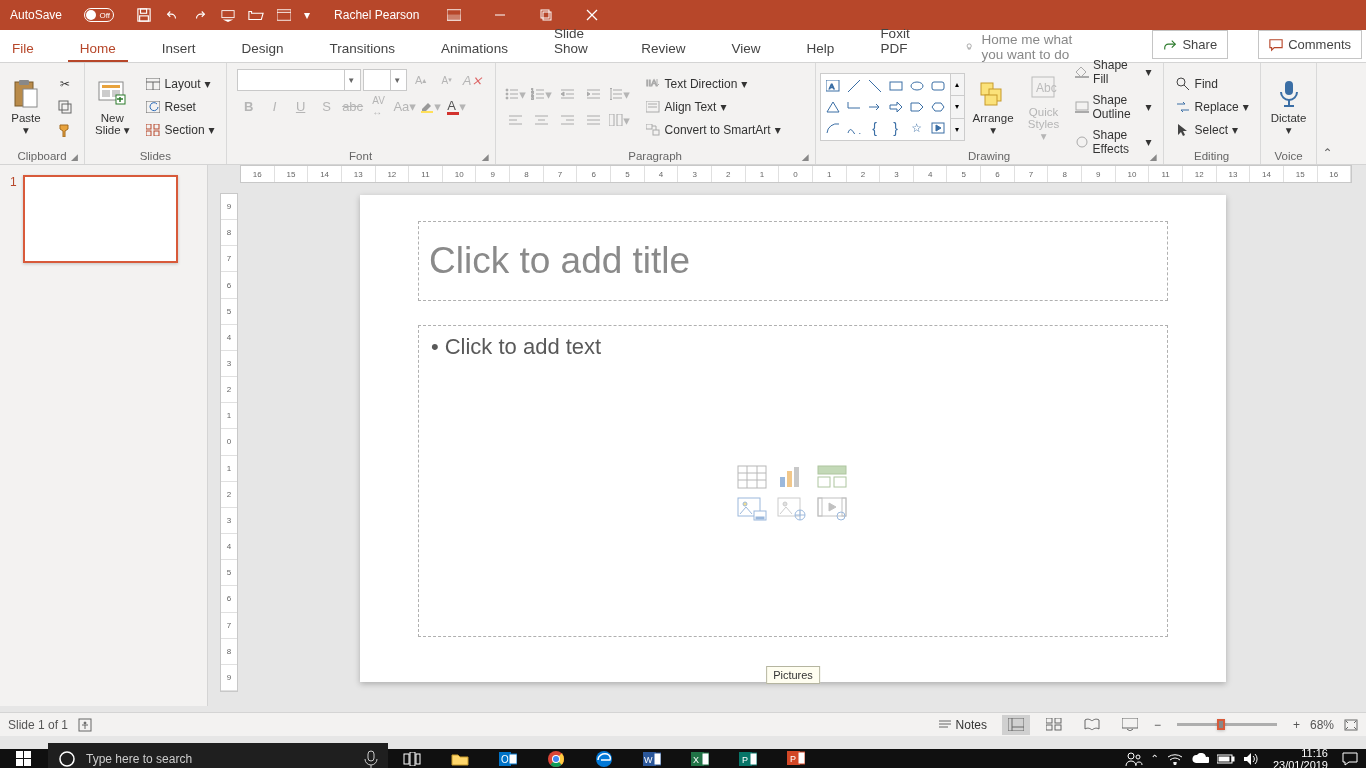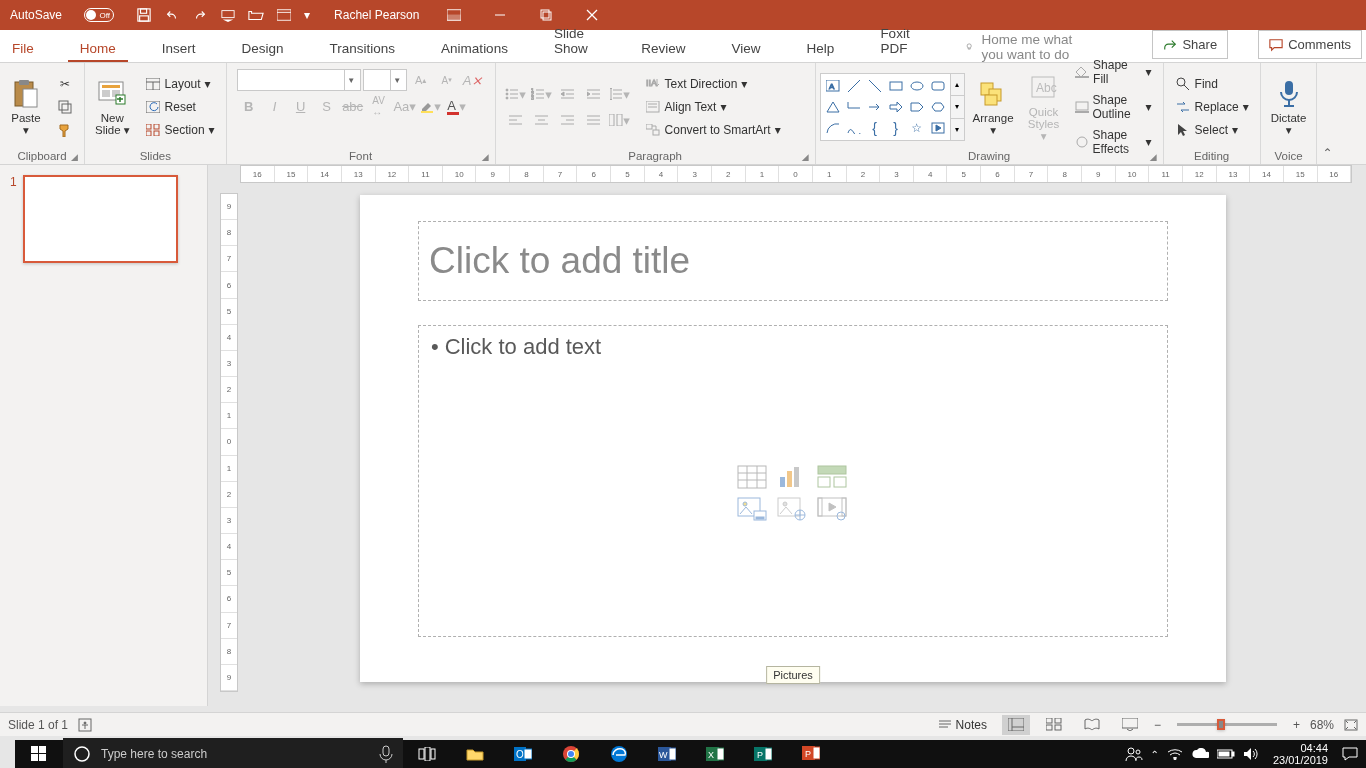--- a/index.html
+++ b/index.html
@@ -71,21 +71,21 @@
 
 
 .statusbar { position: absolute; bottom: 32px; left: 0; right: 0; height: 24px; background: #f3f2f1; border-top: 1px solid #d4d4d4; display: flex; align-items: center; font-size: 12px; color: #555; padding: 0 8px; gap: 10px; }
 .statusbar .spacer { flex: 1; }
 .statusbar .view-btn { width: 28px; height: 20px; display: flex; align-items: center; justify-content: center; cursor: pointer; }
 .statusbar .view-btn.active { background: #d0d0d0; }
 .zoom-slider { width: 100px; height: 3px; background: #aeaeae; position: relative; margin: 0 6px; }
 .zoom-slider .thumb { position: absolute; top: -4px; left: 40%; width: 8px; height: 11px; background: #888; }
 
 
-.taskbar { position: absolute; bottom: 0; left: 15px; right: 0; height: 28px; background: #101010; display: flex; align-items: center; color: #fff; font-size: 12px; }
+.taskbar { position: absolute; bottom: 0; left: 0; right: 0; height: 19px; background: #101010; display: flex; align-items: center; color: #fff; font-size: 12px; }
 .taskbar .start { width: 48px; height: 32px; display: flex; align-items: center; justify-content: center; cursor: pointer; }
 .taskbar .search { flex: 0 0 340px; height: 32px; background: #1f1f1f; display: flex; align-items: center; gap: 10px; padding: 0 10px; color: #ccc; }
 .taskbar .tb-btn { width: 48px; height: 32px; display: flex; align-items: center; justify-content: center; cursor: pointer; }
 .taskbar .tray { margin-left: auto; display: flex; align-items: center; gap: 8px; padding: 0 8px; }
 .taskbar .clock { text-align: right; line-height: 12px; font-size: 11px; padding: 0 6px; }
 
 svg { display: block; }
 </style>
 </head>
 <body>
@@ -916,21 +916,21 @@
           <rect x="2" y="3" width="10" height="4" fill="#fff"></rect>
         </svg>
       </span>
     <span>
         <svg width="16" height="14" fill="#fff">
           <path d="M1 5h3l4-4v12l-4-4H1z"></path>
           <path d="M10 4a4 4 0 0 1 0 6M12 2a7 7 0 0 1 0 10" fill="none" stroke="#fff"></path>
         </svg>
       </span>
     <div class="clock">
-      <div>04:44</div>
+      <div>11:16</div>
       <div>23/01/2019</div>
     </div>
     <span>
         <svg width="16" height="14" fill="none" stroke="#fff">
           <path d="M1 1h14v9H7l-4 3v-3H1z"></path>
         </svg>
       </span>
   </div>
 </div>
 

